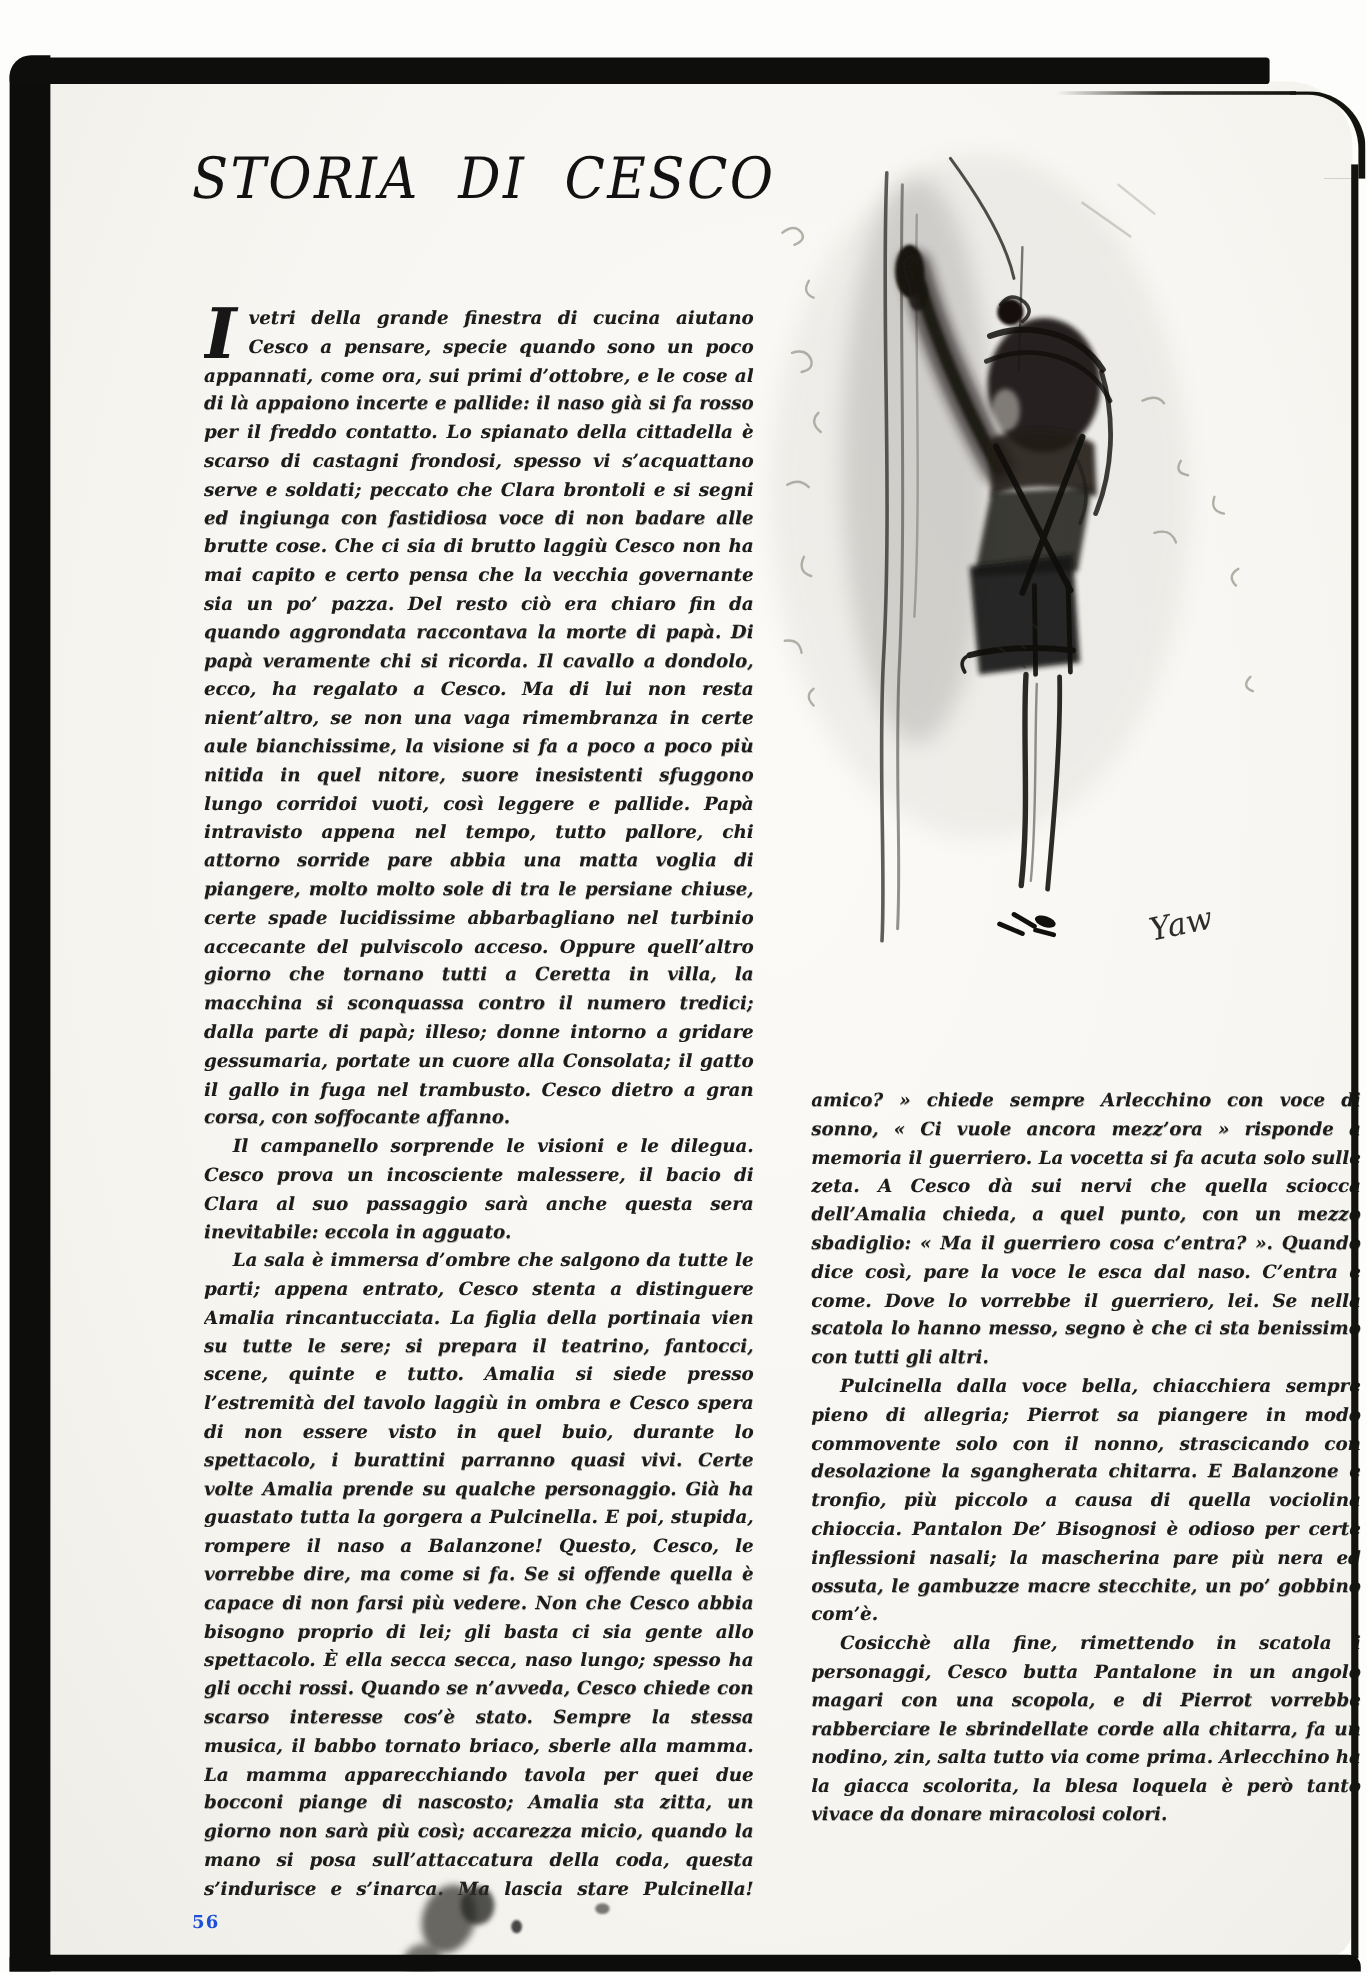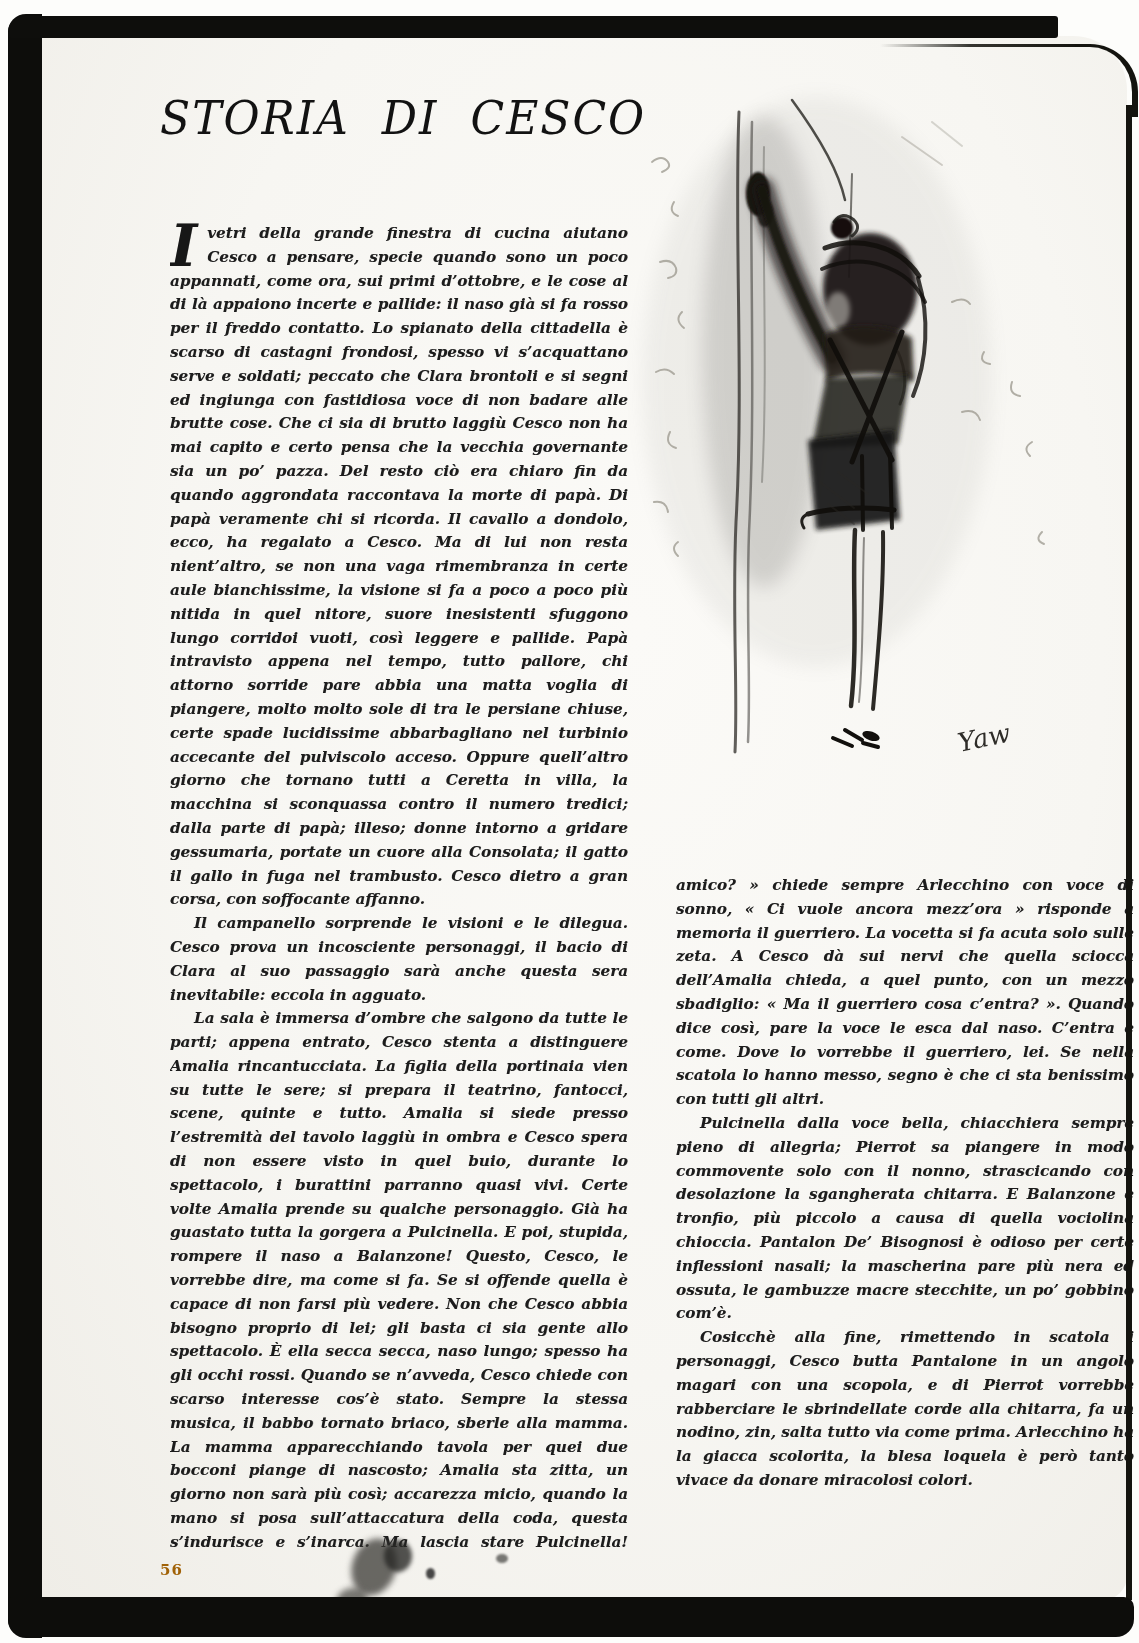--- a/index.html
+++ b/index.html
@@ -1,21 +1,21 @@
 <!DOCTYPE html>
 <html><head>
 <meta charset="utf-8">
 <style>
   html,body{margin:0;padding:0;}
   body{
     width:1139px;height:1643px;position:relative;overflow:hidden;
     background:#fdfdfb;
     font-family:"DejaVu Serif", serif;
   }
-  #scan{position:absolute;inset:0;}
+  #scan{position:absolute;inset:0;margin-top:32px;}
   
   .black-band-left{position:absolute;left:8px;top:14px;width:34px;height:1624px;
     background:#0d0d0b;border-radius:18px 0 0 18px;z-index:6;}
   .page-strips{position:absolute;left:40px;top:18px;width:110px;height:1604px;z-index:2;
     background:linear-gradient(90deg,
       #0d0d0b 0px,#0d0d0b 3px,#4d4b47 7px,#8e8c88 13px,#c9c7c2 19px,
       #7d7b77 27px,#e9e7e1 35px,#b2b0ab 45px,#edebe5 57px,#ccca c5 63px,
       #cfcdc8 63px,#f3f1ec 75px,#dedcd6 81px,#f7f6f2 96px,#f7f6f2 100%);
     filter:blur(0.6px);}
   .paper{position:absolute;left:42px;top:36px;width:1085px;height:1564px;z-index:1;
@@ -38,21 +38,21 @@
     font-style:italic;font-weight:700;font-size:15.2px;line-height:23.8px;
     text-align:justify;color:#1c1c1c;
     text-shadow:0.3px 0.3px 0.5px rgba(25,25,25,0.35);}
   .col-left{left:170px;top:222px;height:1333px;}
   .col-right{left:676px;top:874px;height:714px;}
   .col p{margin:0;padding:0;text-indent:24px;}
   .col p.flush{text-indent:0;}
   .dropcap{float:left;font-size:58px;line-height:44px;font-weight:700;font-style:italic;
     margin:2px 10px 0 0;color:#171717;}
   .page-number{position:absolute;left:160px;top:1561px;z-index:4;
-    font-weight:700;font-size:15px;color:#a16207;letter-spacing:1px;}
+    font-weight:700;font-size:15px;color:#1d4ed8;letter-spacing:1px;}
   
   .illu{position:absolute;left:612px;top:52px;width:452px;height:736px;z-index:3;pointer-events:none;}
   .sig{font-family:"DejaVu Serif",serif;font-style:italic;font-size:26px;fill:#2e2c28;}
   
   .smudge{position:absolute;border-radius:50%;z-index:5;}
   .sm1{left:352px;top:1538px;width:44px;height:58px;background:rgba(58,56,52,.75);
     transform:rotate(18deg);filter:blur(3px);}
   .sm2{left:384px;top:1540px;width:28px;height:32px;background:rgba(40,40,38,.8);filter:blur(2px);}
   .sm3{left:336px;top:1588px;width:32px;height:28px;background:rgba(66,64,60,.7);
     transform:rotate(-14deg);filter:blur(3px);}
@@ -173,21 +173,21 @@
       <ellipse cx="259" cy="684" rx="9" ry="4.5" fill="#12100d" transform="rotate(18 259 684)"></ellipse>
 
       <text class="sig" x="348" y="700" transform="rotate(-12 348 700)">Yaw</text>
     </g>
   </svg>
 
   <div class="col col-left">
     <p class="flush">
       <span class="dropcap">I</span><span>vetri della grande finestra di cucina aiutano Cesco a pensare, specie quando sono un poco appannati, come ora, sui primi d’ottobre, e le cose al di là appaiono incerte e pallide: il naso già si fa rosso per il freddo contatto. Lo spianato della cittadella è scarso di castagni frondosi, spesso vi s’acquattano serve e soldati; peccato che Clara brontoli e si segni ed ingiunga con fastidiosa voce di non badare alle brutte cose. Che ci sia di brutto laggiù Cesco non ha mai capito e certo pensa che la vecchia governante sia un po’ pazza. Del resto ciò era chiaro fin da quando aggrondata raccontava la morte di papà. Di papà veramente chi si ricorda. Il cavallo a dondolo, ecco, ha regalato a Cesco. Ma di lui non resta nient’altro, se non una vaga rimembranza in certe aule bianchissime, la visione si fa a poco a poco più nitida in quel nitore, suore inesistenti sfuggono lungo corridoi vuoti, così leggere e pallide. Papà intravisto appena nel tempo, tutto pallore, chi attorno sorride pare abbia una matta voglia di piangere, molto molto sole di tra le persiane chiuse, certe spade lucidissime abbarbagliano nel turbinio accecante del pulviscolo acceso. Oppure quell’altro giorno che tornano tutti a Ceretta in villa, la macchina si sconquassa contro il numero tredici; dalla parte di papà; illeso; donne intorno a gridare gessumaria, portate un cuore alla Consolata; il gatto il gallo in fuga nel trambusto. Cesco dietro a gran corsa, con soffocante affanno.</span>
     </p>
-    <p><span>Il campanello sorprende le visioni e le dilegua. Cesco prova un incosciente personaggi, il bacio di Clara al suo passaggio sarà anche questa sera inevitabile: eccola in agguato.</span></p>
+    <p><span>Il campanello sorprende le visioni e le dilegua. Cesco prova un incosciente malessere, il bacio di Clara al suo passaggio sarà anche questa sera inevitabile: eccola in agguato.</span></p>
     <p><span>La sala è immersa d’ombre che salgono da tutte le parti; appena entrato, Cesco stenta a distinguere Amalia rincantucciata. La figlia della portinaia vien su tutte le sere; si prepara il teatrino, fantocci, scene, quinte e tutto. Amalia si siede presso l’estremità del tavolo laggiù in ombra e Cesco spera di non essere visto in quel buio, durante lo spettacolo, i burattini parranno quasi vivi. Certe volte Amalia prende su qualche personaggio. Già ha guastato tutta la gorgera a Pulcinella. E poi, stupida, rompere il naso a Balanzone! Questo, Cesco, le vorrebbe dire, ma come si fa. Se si offende quella è capace di non farsi più vedere. Non che Cesco abbia bisogno proprio di lei; gli basta ci sia gente allo spettacolo. È ella secca secca, naso lungo; spesso ha gli occhi rossi. Quando se n’avveda, Cesco chiede con scarso interesse cos’è stato. Sempre la stessa musica, il babbo tornato briaco, sberle alla mamma. La mamma apparecchiando tavola per quei due bocconi piange di nascosto; Amalia sta zitta, un giorno non sarà più così; accarezza micio, quando la mano si posa sull’attaccatura della coda, questa s’indurisce e s’inarca. Ma lascia stare Pulcinella! Così bianco e tu hai le mani sporche di grasso e di gatto. Cesco ha un bel sfoggiare certi musacci; quella non capisce niente.</span></p>
 
   </div>
 
   <div class="col col-right">
     <p class="flush"><span>amico? » chiede sempre Arlecchino con voce di sonno, « Ci vuole ancora mezz’ora » risponde a memoria il guerriero. La vocetta si fa acuta solo sulle zeta. A Cesco dà sui nervi che quella sciocca dell’Amalia chieda, a quel punto, con un mezzo sbadiglio: « Ma il guerriero cosa c’entra? ». Quando dice così, pare la voce le esca dal naso. C’entra e come. Dove lo vorrebbe il guerriero, lei. Se nella scatola lo hanno messo, segno è che ci sta benissimo con tutti gli altri.</span></p>
     <p><span>Pulcinella dalla voce bella, chiacchiera sempre pieno di allegria; Pierrot sa piangere in modo commovente solo con il nonno, strascicando con desolazione la sgangherata chitarra. E Balanzone è tronfio, più piccolo a causa di quella vociolina chioccia. Pantalon De’ Bisognosi è odioso per certe inflessioni nasali; la mascherina pare più nera ed ossuta, le gambuzze macre stecchite, un po’ gobbino com’è.</span></p>
     <p><span>Cosicchè alla fine, rimettendo in scatola i personaggi, Cesco butta Pantalone in un angolo magari con una scopola, e di Pierrot vorrebbe rabberciare le sbrindellate corde alla chitarra, fa un nodino, zin, salta tutto via come prima. Arlecchino ha la giacca scolorita, la blesa loquela è però tanto vivace da donare miracolosi colori.</span></p>
 
   </div>

